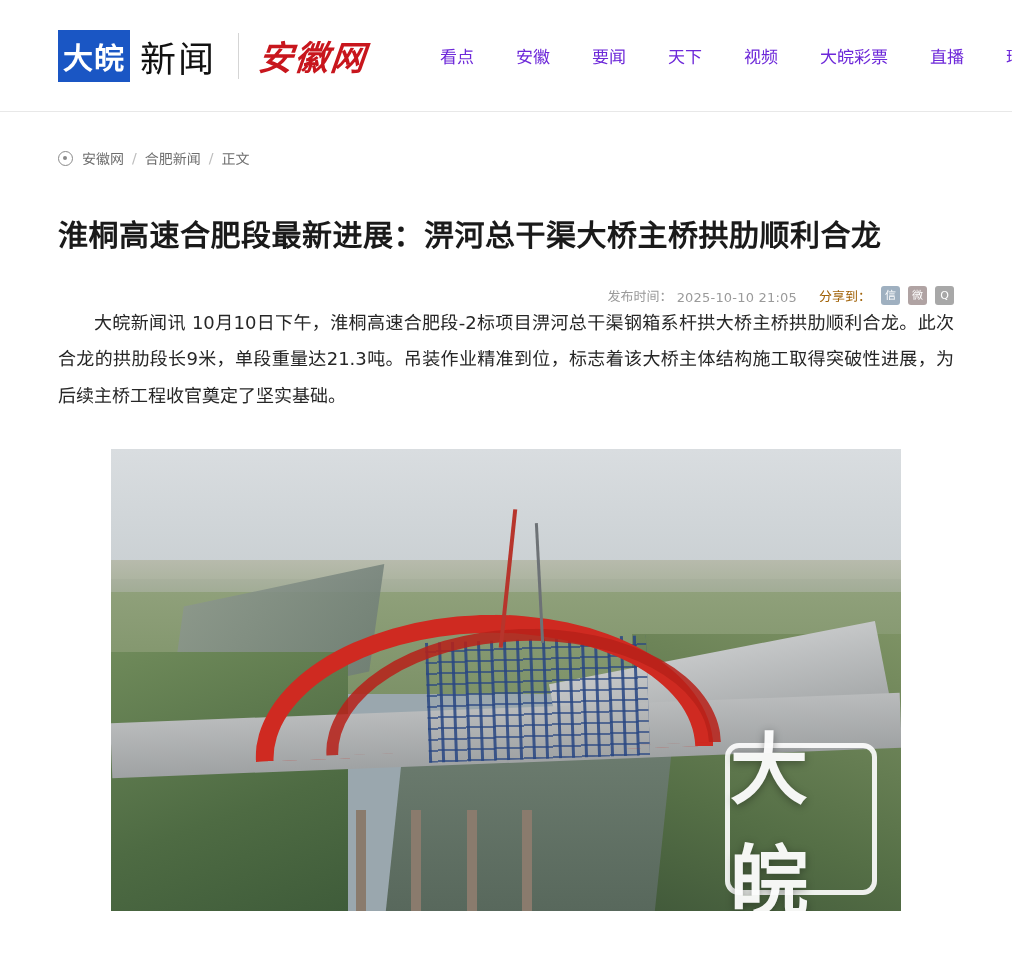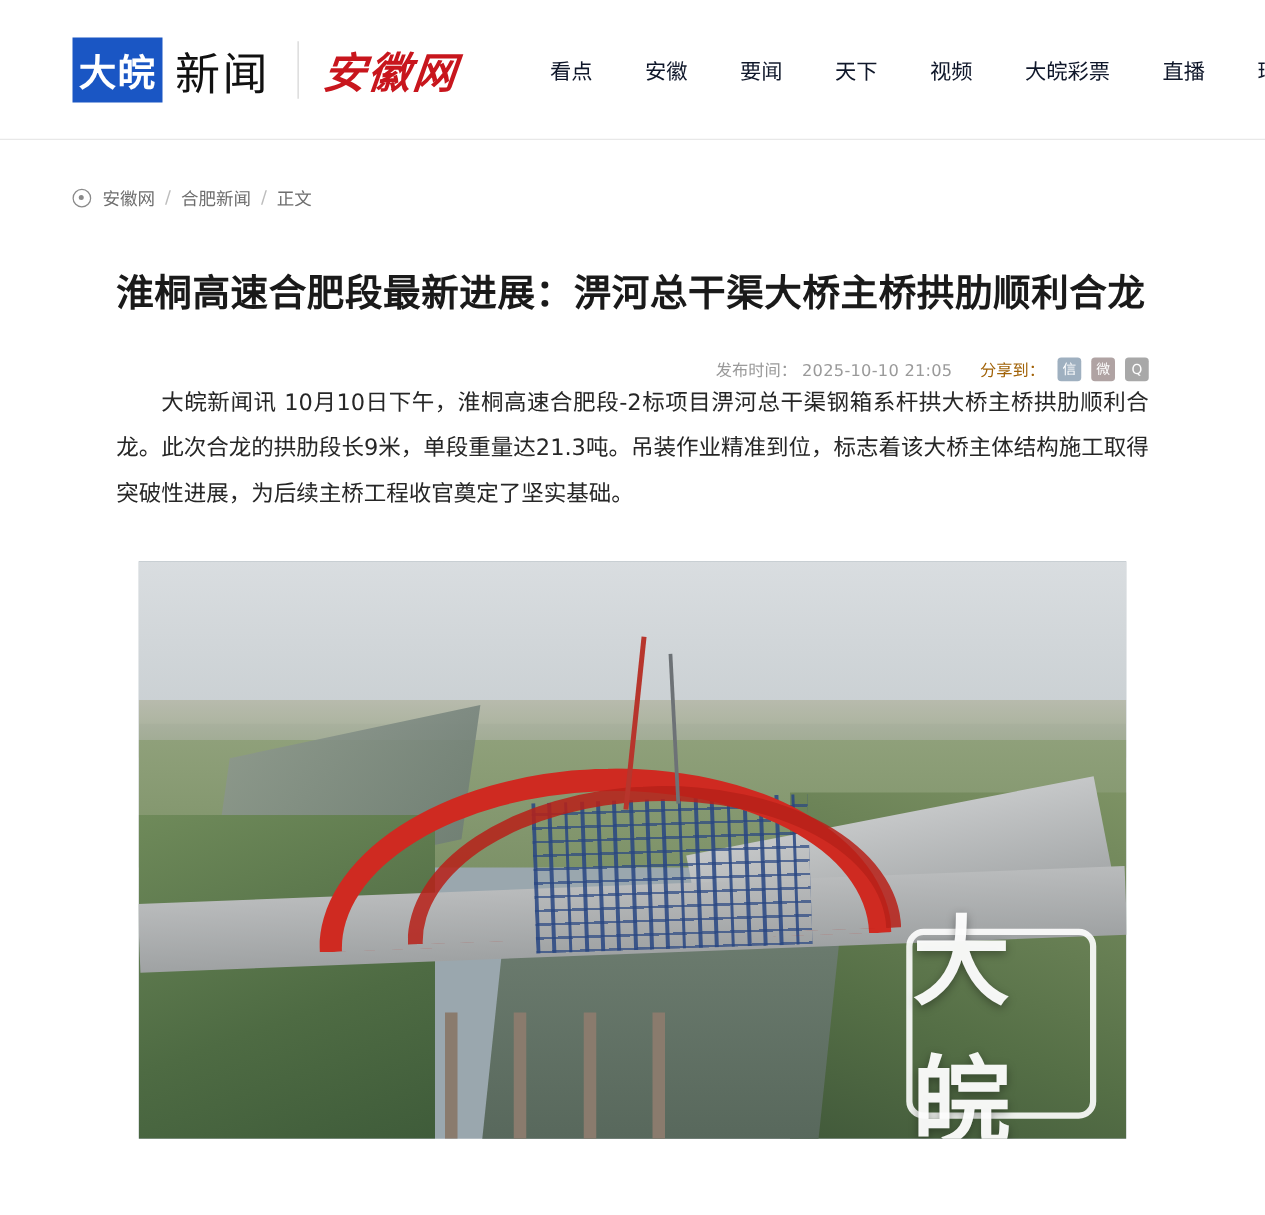--- a/index.html
+++ b/index.html
@@ -67,21 +67,21 @@
     display: flex;
     align-items: center;
     margin-left: 52px;
     gap: 0px;
     flex: 1 1 auto;
     overflow: hidden;
     white-space: nowrap;
   }
   .nav-item {
     font-size: 17px;
-    color: #0f172a;
+    color: #6d28d9;
     padding: 6px 21px;
     cursor: pointer;
     font-family: "DejaVu Sans", sans-serif;
   }
 
   
   .breadcrumb {
     margin: 36px 0 0 58px;
     display: flex;
     align-items: center;
@@ -104,21 +104,21 @@
     background: #8a8a8a;
     border-radius: 50%;
     left: 4px; top: 4px;
   }
   .crumb { color: #6e6e6e; cursor: pointer; }
   .crumb:last-child { cursor: default; }
   .crumb-sep { margin: 0 8px; color: #bdbdbd; }
 
   
   .article {
-    padding: 0 93px;
+    padding: 0 58px;
   }
   .article-title {
     margin: 46px 0 0 0;
     font-size: 30px;
     line-height: 1.45;
     font-weight: bold;
     color: #1a1a1a;
     letter-spacing: 0.5px;
     font-family: "DejaVu Sans", sans-serif;
   }

